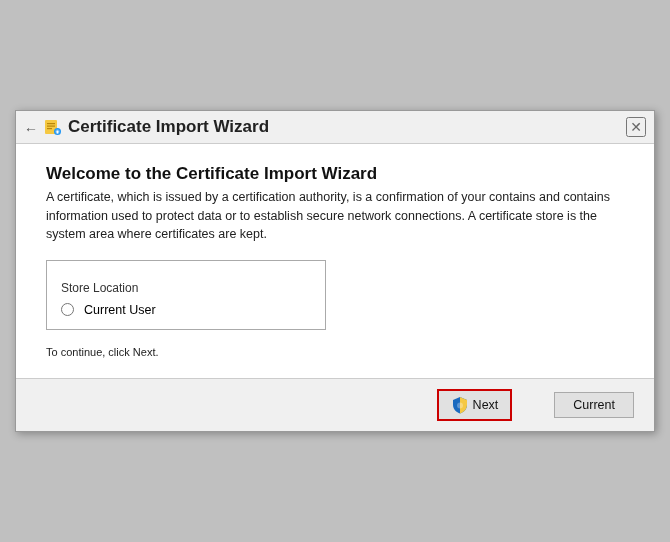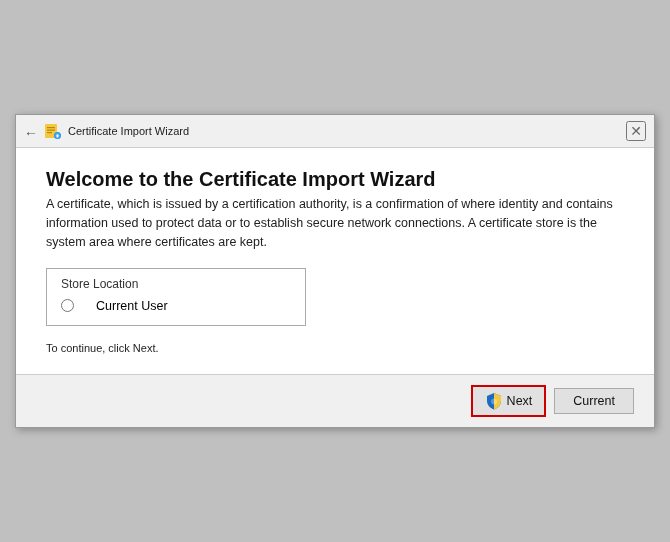--- a/index.html
+++ b/index.html
@@ -33,66 +33,67 @@
       display: flex;
       align-items: center;
       gap: 6px;
     }
     .back-arrow {
       font-size: 14px;
       color: #555;
       cursor: pointer;
     }
     .title-bar-title {
-      font-size: 11px;
+      font-size: 17px;
       color: #222;
+      font-weight: bold;
     }
     .close-btn {
       width: 20px;
       height: 20px;
       display: flex;
       align-items: center;
       justify-content: center;
       cursor: pointer;
       font-size: 14px;
       color: #666;
     }
     .content {
       padding: 20px 30px;
       flex: 1;
       background: white;
     }
     .wizard-title {
-      font-size: 20px;
+      font-size: 17px;
       font-weight: bold;
       color: #111;
       margin-bottom: 4px;
     }
     .description {
       font-size: 12.5px;
       color: #222;
       line-height: 1.5;
       margin-bottom: 14px;
     }
     .store-location-group {
       border: 1px solid #aaa;
-      padding: 8px 14px 12px 14px;
+      padding: 20px 14px 12px 14px;
       margin-top: 16px;
       margin-bottom: 16px;
-      width: 260px;
+      width: 280px;
     }
     .store-location-label {
       font-size: 12px;
       color: #333;
       margin-bottom: 8px;
     }
     .radio-row {
       display: flex;
-      align-items: center;
-      gap: 22px;
+      align-items: flex-start;
+      gap: 10px;
       margin-bottom: 8px;
       font-size: 12.5px;
     }
     .radio-row:last-child {
       margin-bottom: 0;
     }
     .radio-row input[type="radio"] {
       margin: 0;
       cursor: pointer;
     }
@@ -119,20 +120,21 @@
     }
     .btn {
       padding: 5px 18px;
       font-size: 12.5px;
       cursor: pointer;
       background: #e1e1e1;
       border: 1px solid #aaa;
       color: #111;
       min-width: 70px;
       text-align: center;
+      margin-left: 34px;
     }
     .btn-next {
       display: flex;
       align-items: center;
       gap: 4px;
       padding: 5px 12px;
       border: 2px solid #cc0000;
       background: #e1e1e1;
     }
     .shield-icon {
@@ -169,21 +171,21 @@
         <rect x="12.7" y="12.8" width="1.6" height="1.6" fill="white" rx="0.3"></rect>
       </svg>
       <span class="title-bar-title">Certificate Import Wizard</span>
     </div>
     <button class="close-btn">✕</button>
   </div>
 
   <div class="content">
     <div class="wizard-title">Welcome to the Certificate Import Wizard</div>
 
-    <p class="description">A certificate, which is issued by a certification authority, is a confirmation of where identity and contains information used to protect data or to establish secure network connections. A certificate store is the system area where certificates are kept.</p>
+    <p class="description">A certificate, which is issued by a certification authority, is a confirmation of your contains and contains information used to protect data or to establish secure network connections. A certificate store is the system area where certificates are kept.</p>
 
     <div class="store-location-group">
       <div class="store-location-label">Store Location</div>
       <div class="radio-row">
         <input type="radio" name="storeLocation" id="currentUser" style="">
         <label for="currentUser">Current User</label>
       </div>
     </div>
 
     <p class="continue-text">To continue, click Next.</p>

